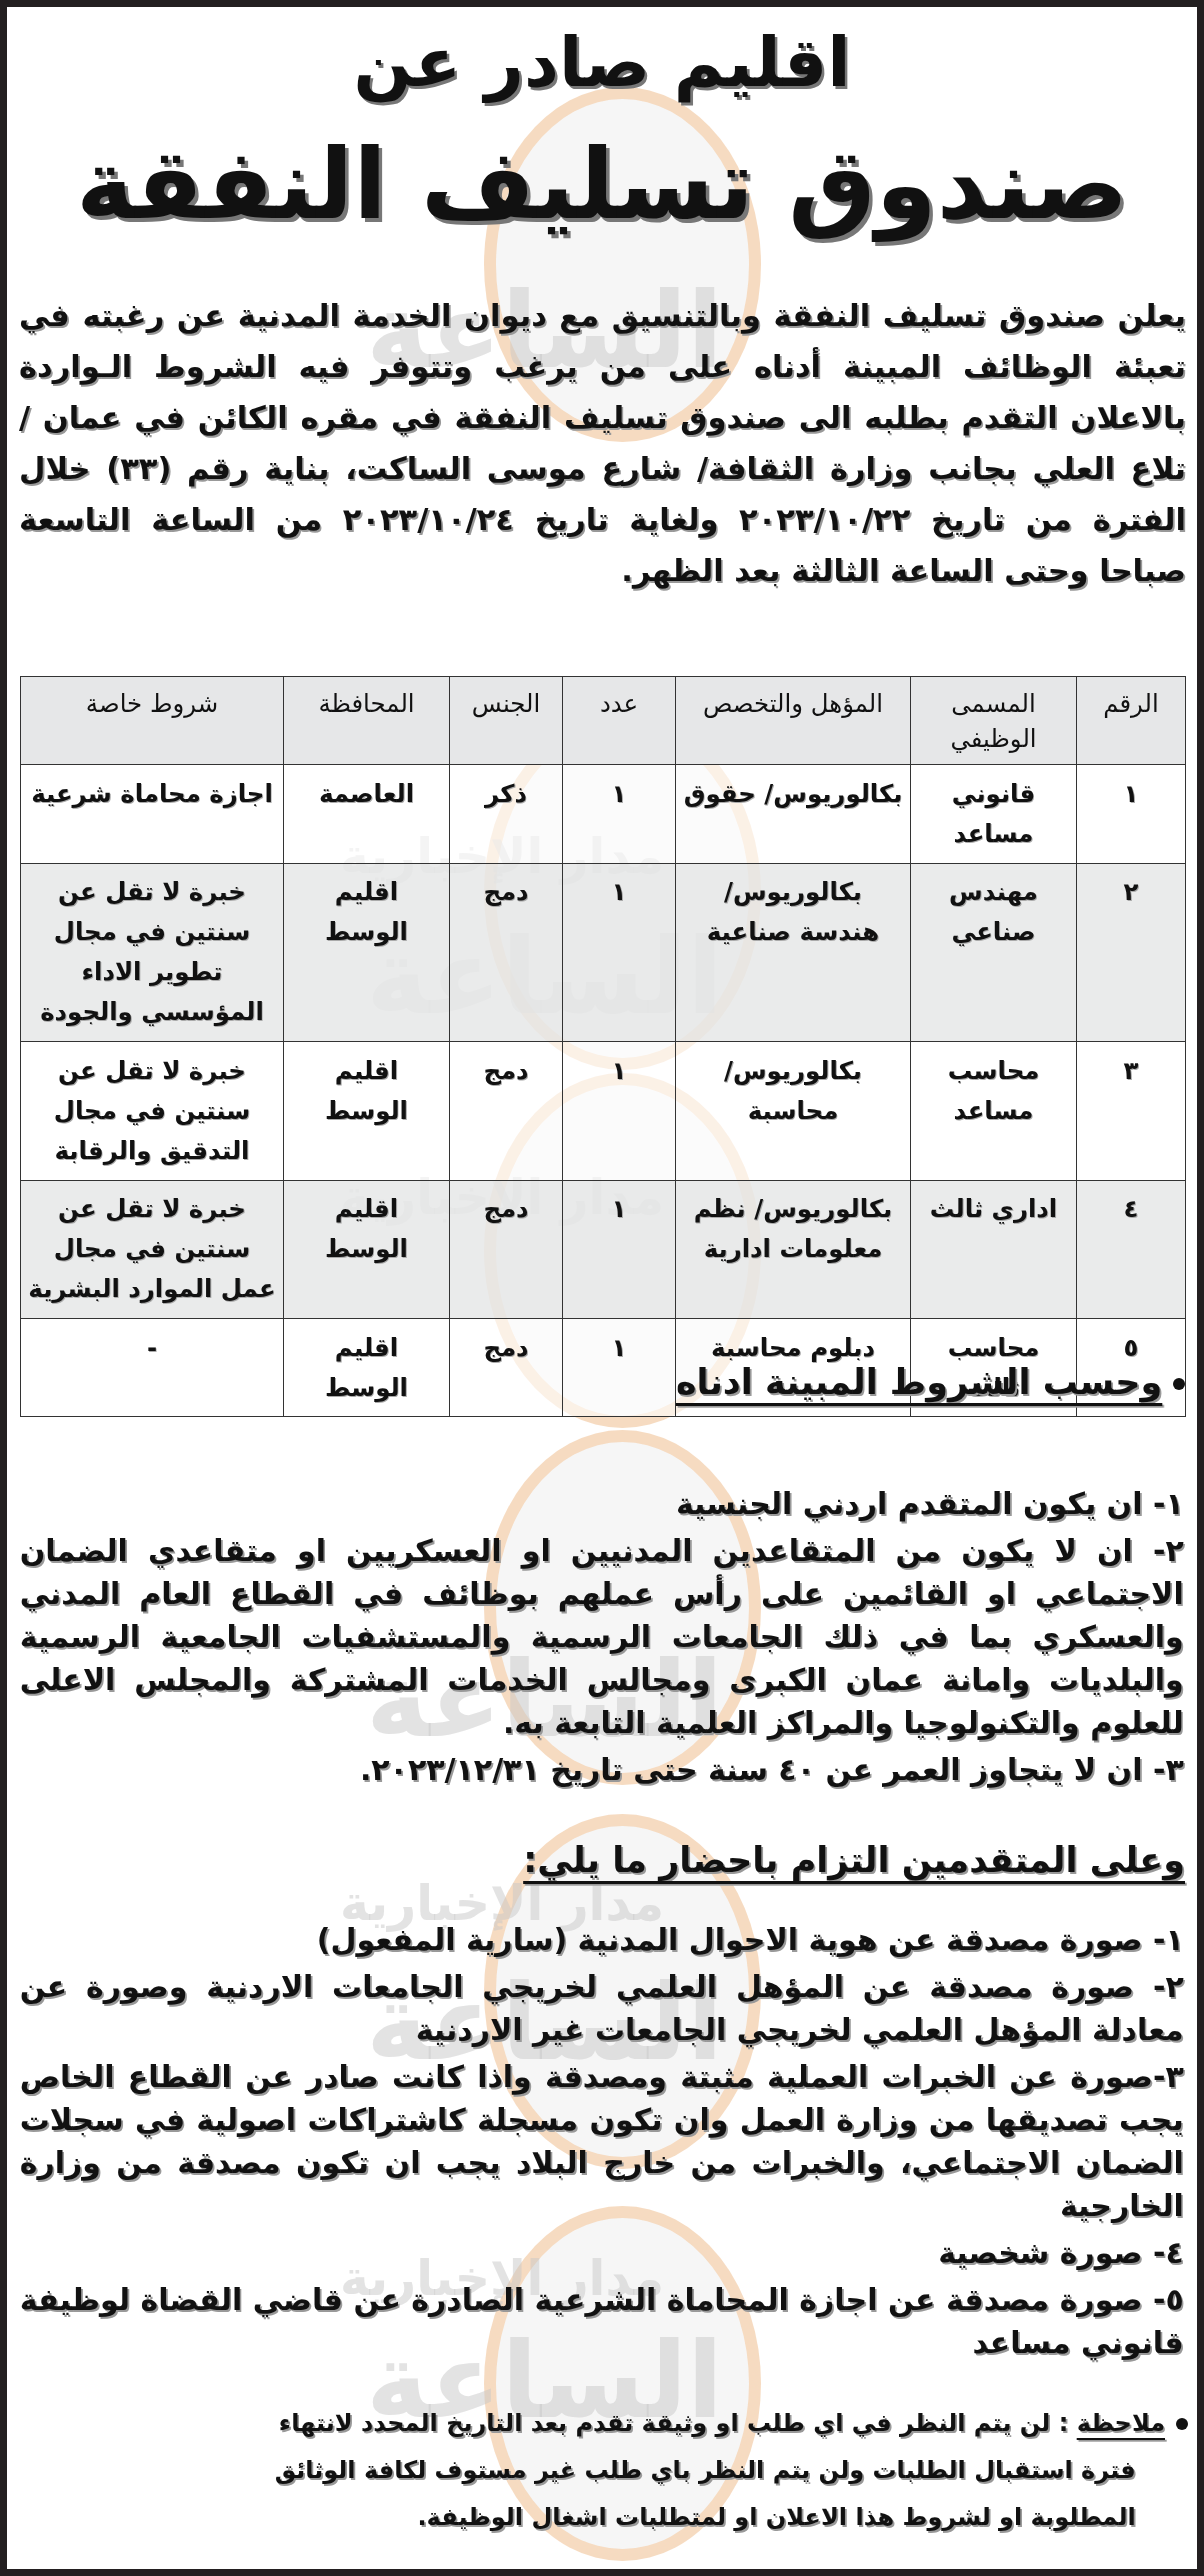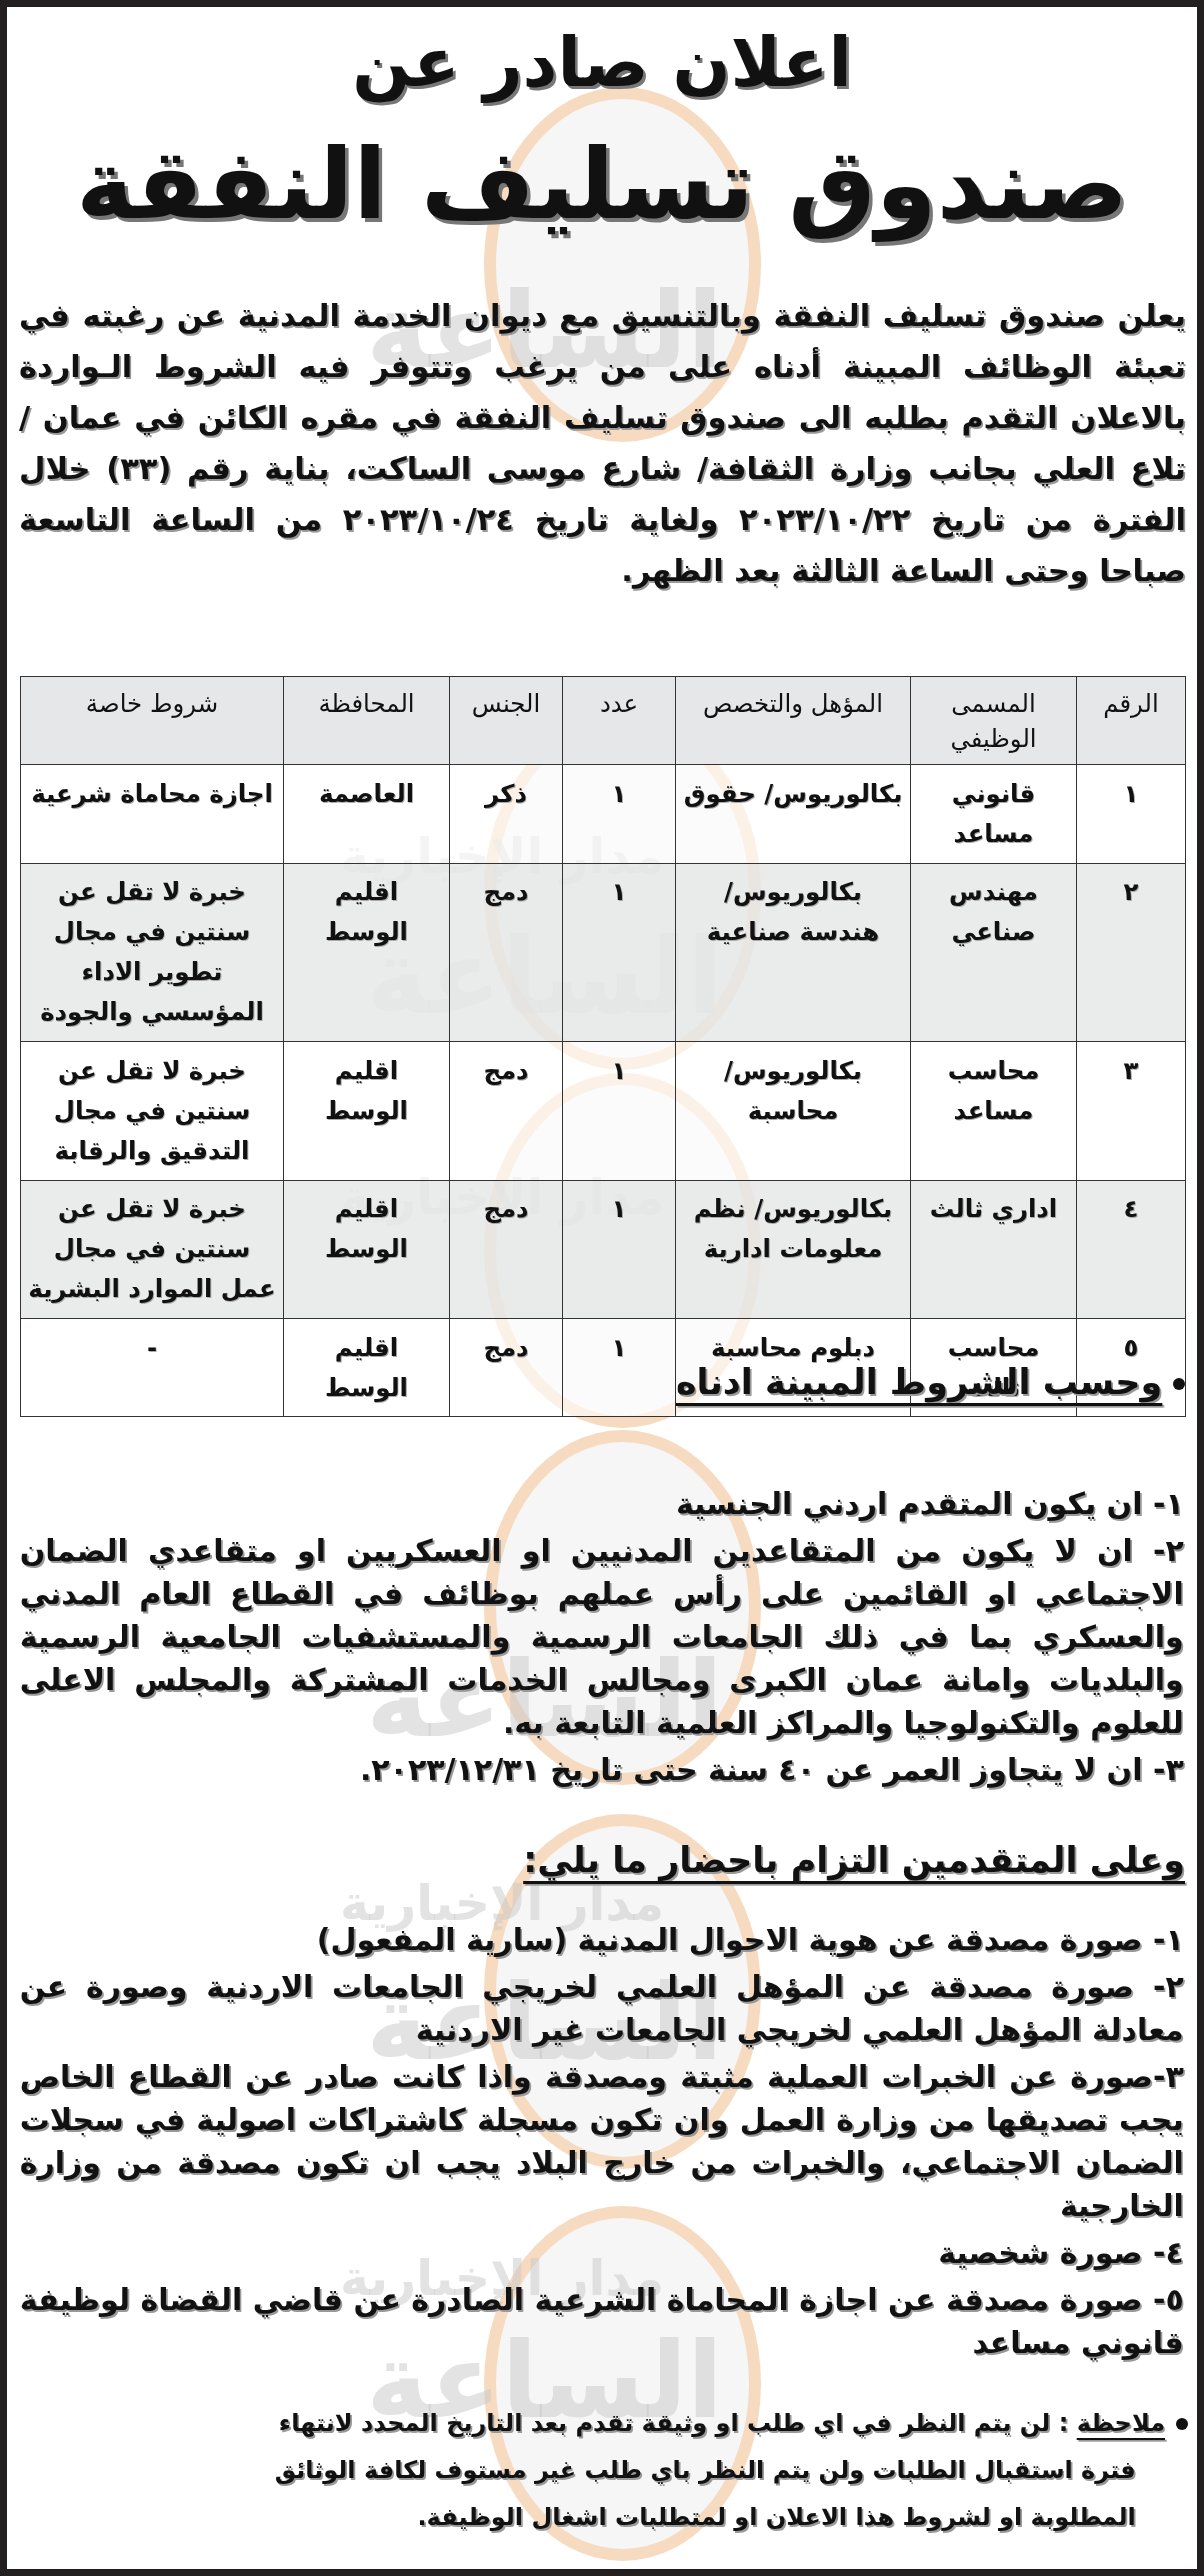--- a/index.html
+++ b/index.html
@@ -85,21 +85,21 @@
   <div class="wm-text" style="left:366px;top:1639px;font-size:105px;">الساعة</div>
   <div class="wm-clock" style="left:484px;top:1814px;width:253px;height:331px;"></div>
   <div class="wm-text" style="left:340px;top:1875px;font-size:49px;">مدار الإخبارية</div>
   <div class="wm-text" style="left:366px;top:1962px;font-size:105px;">الساعة</div>
   <div class="wm-clock" style="left:484px;top:2206px;width:253px;height:331px;"></div>
   <div class="wm-text" style="left:340px;top:2250px;font-size:49px;">مدار الإخبارية</div>
   <div class="wm-text" style="left:366px;top:2320px;font-size:105px;">الساعة</div>
 </div>
 
 <div class="content">
-  <div class="title1">اعلان صادر عن</div>
+  <div class="title1">اقليم صادر عن</div>
   <div class="title2">صندوق تسليف النفقة</div>
 
   <div class="intro">يعلن صندوق تسليف النفقة وبالتنسيق مع ديوان الخدمة المدنية عن رغبته في تعبئة الوظائف المبينة أدناه على من يرغب وتتوفر فيه الشروط الـواردة بالاعلان التقدم بطلبه الى صندوق تسليف النفقة في مقره الكائن في عمان / تلاع العلي بجانب وزارة الثقافة/ شارع موسى الساكت، بناية رقم (٣٣) خلال الفترة من تاريخ ٢٠٢٣/١٠/٢٢ ولغاية تاريخ ٢٠٢٣/١٠/٢٤ من الساعة التاسعة صباحا وحتى الساعة الثالثة بعد الظهر.</div>
 
   <table class="jobs">
     <colgroup>
       <col style="width:109px">
         <col style="width:166px">
         <col style="width:235px">
         <col style="width:113px">

